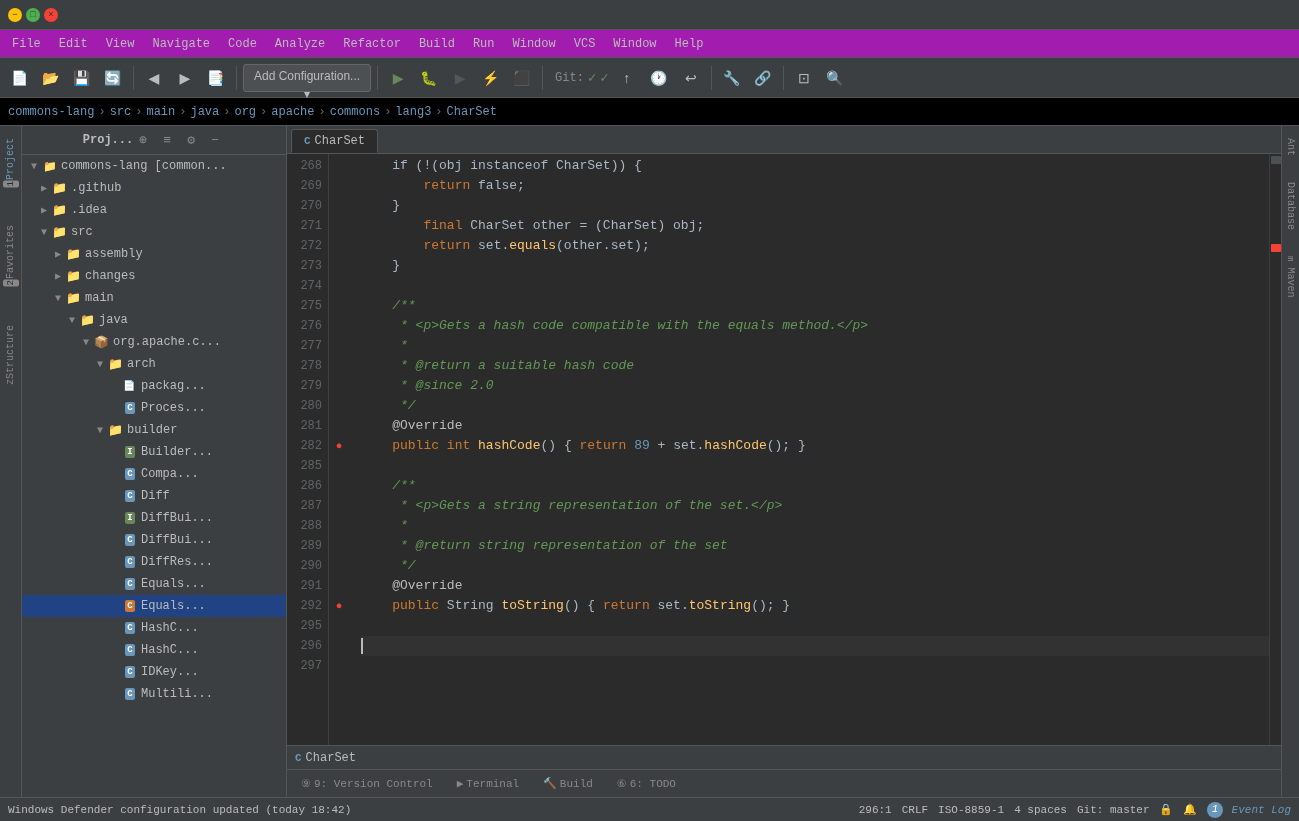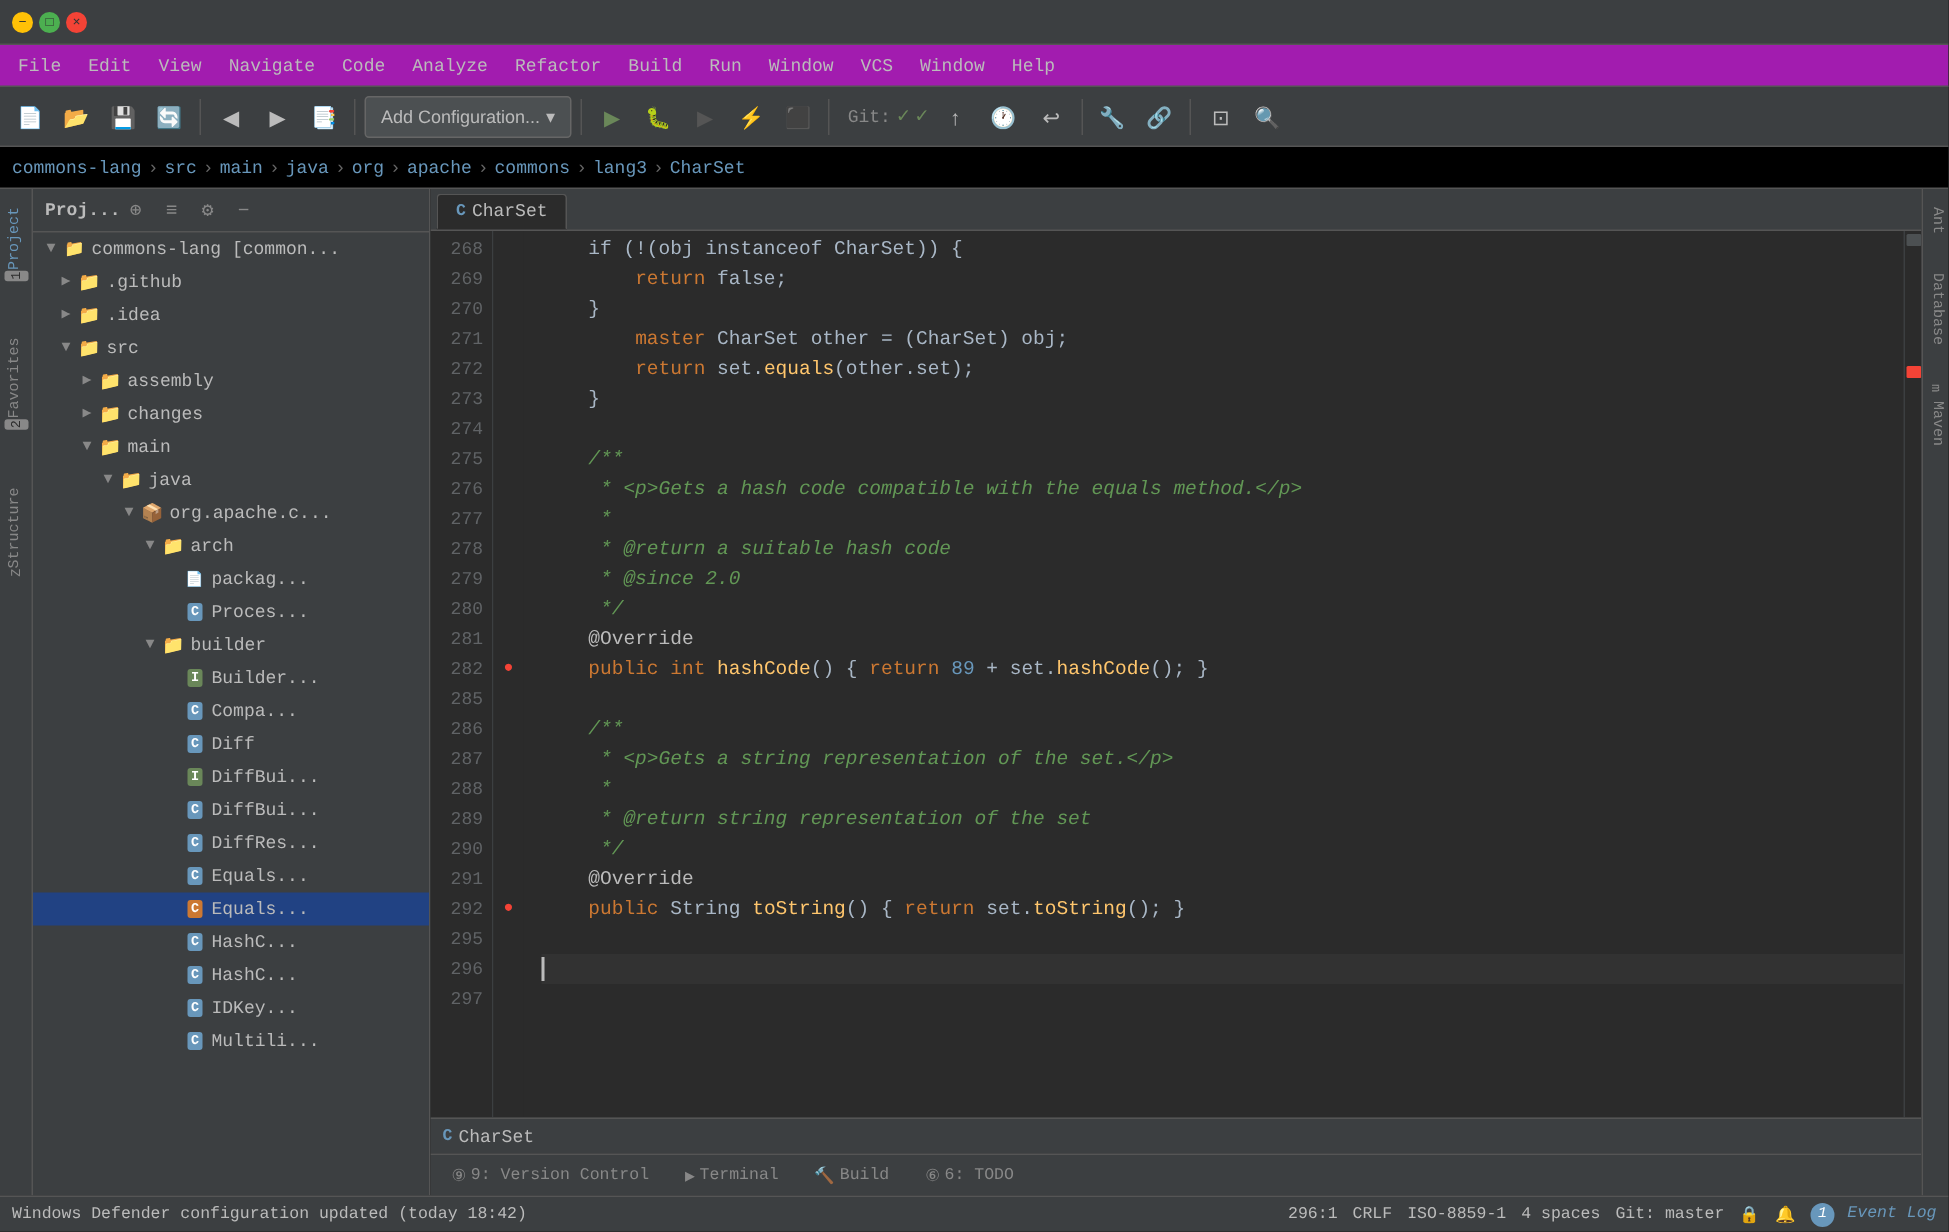--- a/index.html
+++ b/index.html
@@ -87,20 +87,21 @@
     .add-config-btn {
       background: #4c5052;
       border: 1px solid #666;
       border-radius: 3px;
       color: #bbb;
       padding: 4px 10px;
       font-size: 12px;
       cursor: pointer;
       display: flex; align-items: center; gap: 4px;
       height: 28px;
+      flex-direction: column;
     }
     .git-section {
       display: flex; align-items: center; gap: 4px;
       margin-left: 6px;
       color: #bbb;
       font-size: 12px;
     }
 
     
     #breadcrumb {
@@ -130,21 +131,21 @@
       width: 265px;
       background: #3c3f41;
       display: flex;
       flex-direction: column;
       border-right: 1px solid #555;
       flex-shrink: 0;
     }
     #project-header {
       display: flex;
       align-items: center;
-      justify-content: flex-start;
+      justify-content: center;
       padding: 4px 8px;
       border-bottom: 1px solid #555;
       background: #3c3f41;
     }
     .project-header-title { color: #bbb; font-size: 12px; font-weight: bold; }
     .project-header-icons { display: flex; gap: 4px; }
     .header-icon {
       width: 20px; height: 20px;
       display: flex; align-items: center; justify-content: center;
       color: #888; cursor: pointer; border-radius: 2px;
@@ -763,21 +764,21 @@
           </div>
           <div style="height: 20px; line-height: 20px; display: flex; align-items: center; justify-content: center;"></div>
           <div style="height: 20px; line-height: 20px; display: flex; align-items: center; justify-content: center;"></div>
           <div style="height: 20px; line-height: 20px; display: flex; align-items: center; justify-content: center;"></div>
         </div>
       <div id="code-content">
 
       <div class="code-line">    if (!(obj instanceof CharSet)) {</div>
           <div class="code-line"><span>        </span><span class="kw">return</span><span> false;</span></div>
           <div class="code-line"><span>    }</span></div>
-          <div class="code-line"><span>        </span><span class="kw">master</span><span> CharSet other = (CharSet) obj;</span></div>
+          <div class="code-line"><span>        </span><span class="kw">final</span><span> CharSet other = (CharSet) obj;</span></div>
           <div class="code-line"><span>        </span><span class="kw">return</span><span> set.</span><span class="fn">equals</span><span>(other.set);</span></div>
           <div class="code-line"><span>    }</span></div>
           <div class="code-line"></div>
           <div class="code-line"><span class="cmt-doc">    /**</span></div>
           <div class="code-line"><span class="cmt-doc">     * </span><span class="cmt-tag">&lt;p&gt;</span><span class="cmt-doc">Gets a hash code compatible with the equals method.</span><span class="cmt-tag">&lt;/p&gt;</span></div>
           <div class="code-line"><span class="cmt-doc">     *</span></div>
           <div class="code-line"><span class="cmt-doc">     * </span><span class="cmt-tag">@return</span><span class="cmt-doc"> a suitable hash code</span></div>
           <div class="code-line"><span class="cmt-doc">     * </span><span class="cmt-tag">@since</span><span class="cmt-doc"> 2.0</span></div>
           <div class="code-line"><span class="cmt-doc">     */</span></div>
           <div class="code-line"><span>    </span><span class="annotation">@Override</span></div>

